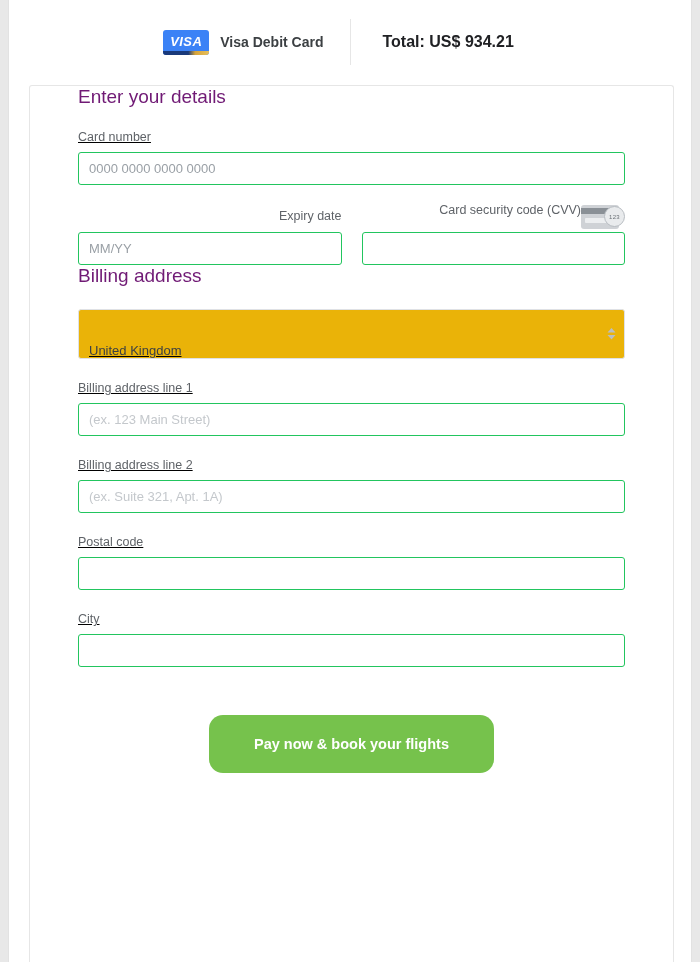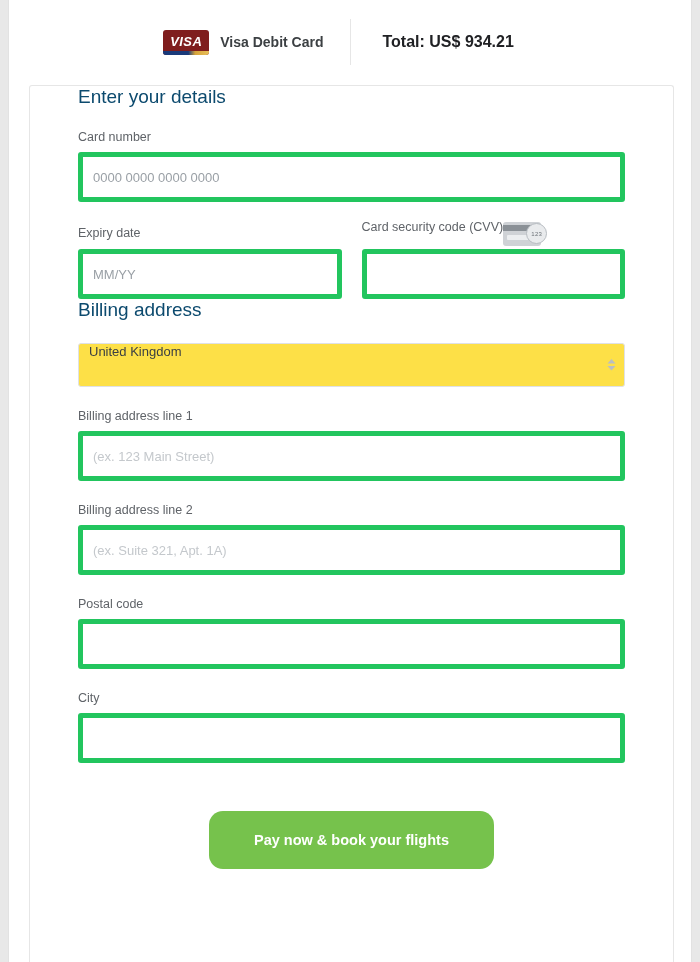--- a/index.html
+++ b/index.html
@@ -38,21 +38,21 @@
     align-items: center;
     gap: 11px;
     width: 260px;
     justify-content: flex-end;
     padding-right: 26px;
   }
   .visa-logo {
     width: 46px;
     height: 25px;
     border-radius: 3px;
-    background: #7f1d1d;
+    background: #3b82f6;
     display: flex;
     align-items: center;
     justify-content: center;
     position: relative;
     overflow: hidden;
     flex: none;
   }
   .visa-logo::after {
     content: "";
     position: absolute;
@@ -105,59 +105,59 @@
     background: #ffffff;
     border: 1px solid #e6e6e6;
     border-bottom: none;
     border-radius: 3px 3px 0 0;
     padding: 0 48px;
   }
 
   h2.section-title {
     font-size: 19px;
     font-weight: normal;
-    color: #0c4a6e;
+    color: #701a75;
     margin: 0;
     padding: 0;
   }
   .title-details { padding-top: 36px; }
   .title-billing { padding-top: 28px; }
 
-  .field { margin-top: 22px; }
+  .field { margin-top: 22px; text-decoration: underline; }
   .field-label {
     display: block;
     font-size: 12.5px;
     color: #5f6368;
     margin-bottom: 8px;
   }
   .input {
     width: 100%;
-    height: 50px;
-    border: 5px solid #22c55e;
+    height: 33px;
+    border: 1px solid #22c55e;
     border-radius: 3px;
     background: #ffffff;
     padding: 0 10px;
     font-size: 13px;
     color: #3c4043;
     font-family: "Liberation Sans", sans-serif;
     outline: none;
   }
   .input::placeholder { color: #9aa0a6; opacity: 1; }
   .input.light-ph::placeholder { color: #c4c8cc; }
 
   .row {
     display: flex;
     gap: 20px;
     margin-top: 22px;
   }
   .col { flex: 1; min-width: 0; }
   .label-row {
     display: flex;
     align-items: center;
-    justify-content: flex-start;
+    justify-content: flex-end;
     margin-bottom: 8px;
     height: 17px;
   }
 
   
   .cvv-icon {
     width: 44px;
     height: 27px;
     position: relative;
     flex: none;
@@ -198,29 +198,29 @@
     justify-content: center;
     font-size: 6px;
     color: #6b7177;
     letter-spacing: 0.3px;
   }
 
   
   .select-wrap { position: relative; }
   .select-box {
     width: 100%;
-    height: 44px;
+    height: 50px;
     border: 1px solid #dfe1e5;
     border-radius: 3px;
-    background: #fde047;
+    background: #eab308;
     padding: 0 28px 0 10px;
     font-size: 13px;
     color: #3c4043;
     display: flex;
-    align-items: flex-start;
+    align-items: flex-end;
   }
   .spinner {
     position: absolute;
     right: 9px;
     top: 50%;
     transform: translateY(-50%);
     display: flex;
     flex-direction: column;
     gap: 2px;
     line-height: 0;

